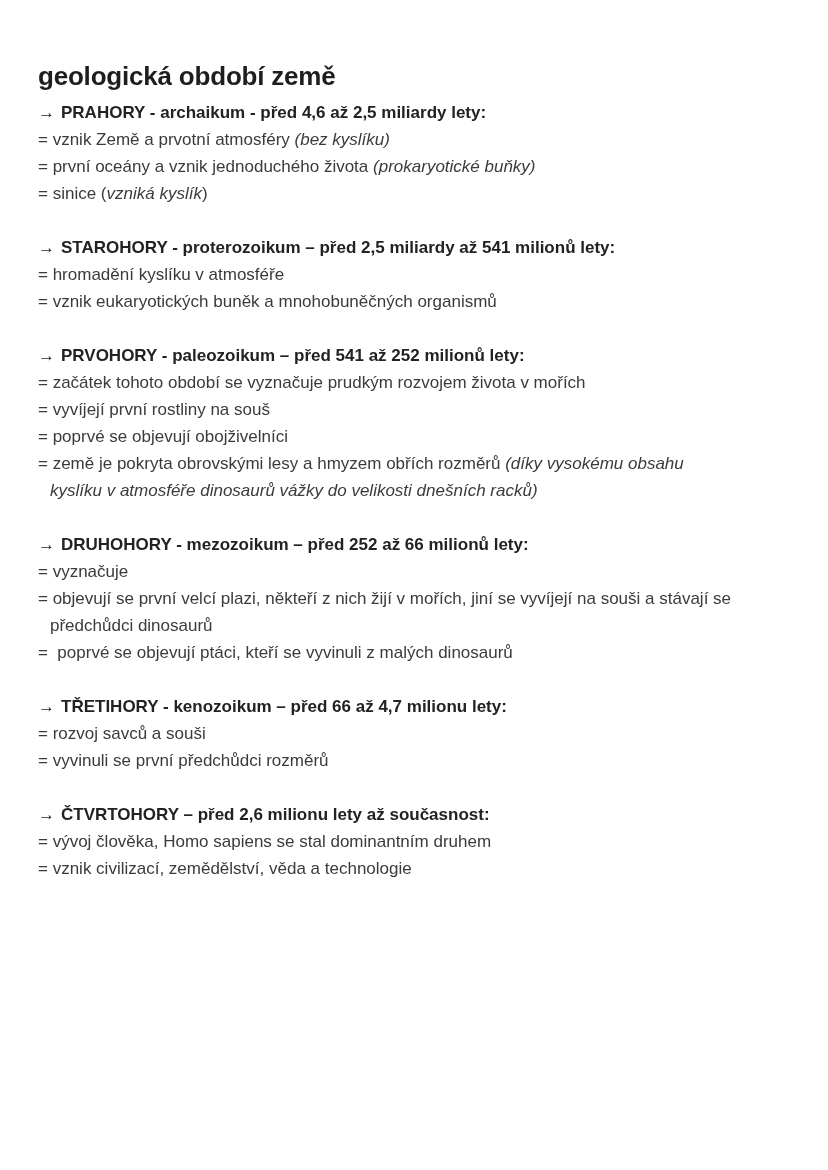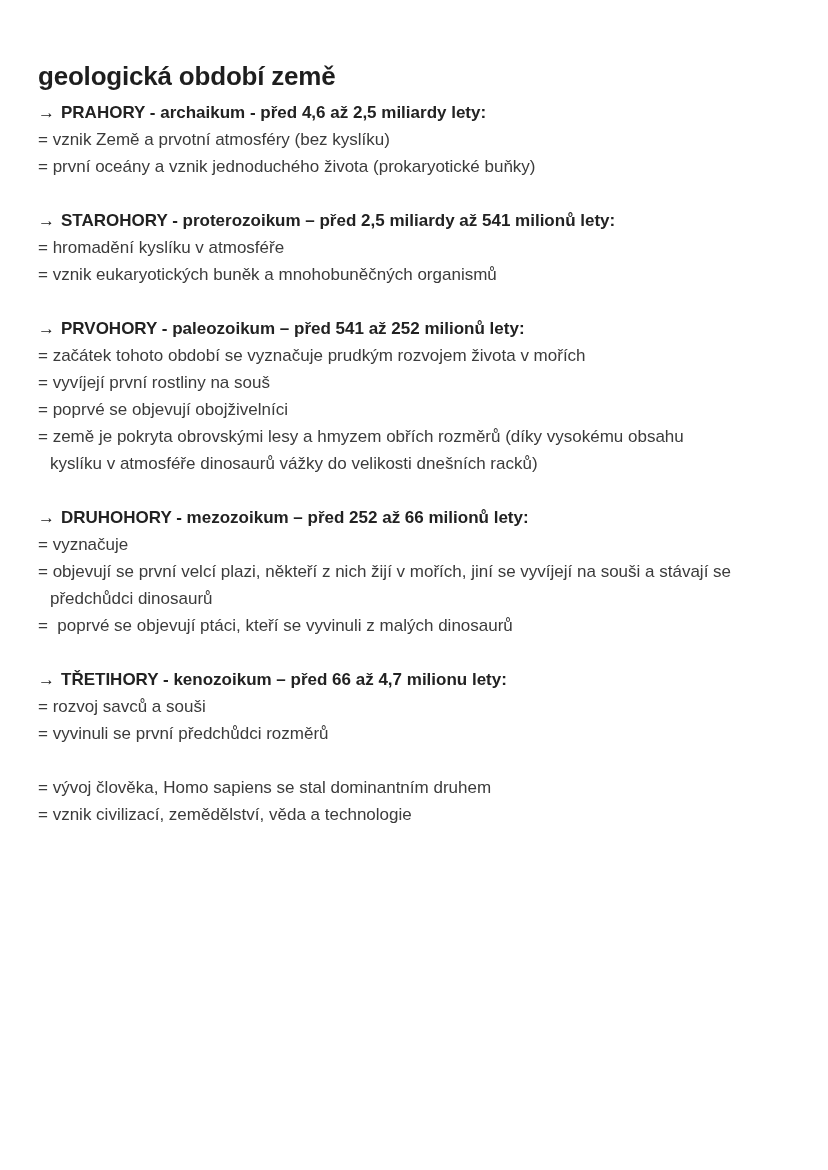--- a/index.html
+++ b/index.html
@@ -44,34 +44,36 @@
   .line {
     font-size: 17px;
     color: #3b3b3b;
     line-height: 27px;
     white-space: pre;
   }
   .line.cont {
     padding-left: 12px;
   }
   .it {
+    font-style: italic;
     text-align: center;
   }
 </style>
 </head>
 <body>
 
 <div class="doc">
   <h1 class="title">geologická období země</h1>
   <div id="sections">
   <section class="section">
     <div class="heading"><span class="arrow">→</span><span>PRAHORY - archaikum - před 4,6 až 2,5 miliardy lety:</span></div>
     <div class="bullets">
           <div class="line"><span class="">= vznik Země a prvotní atmosféry </span><span class="it">(bez kyslíku)</span></div>
           <div class="line"><span class="">= první oceány a vznik jednoduchého života </span><span class="it">(prokaryotické buňky)</span></div>
+          <div class="line"><span class="">= sinice (</span><span class="it">vzniká kyslík</span><span class="">)</span></div>
         </div>
   </section>
 
   <section class="section">
     <div class="heading"><span class="arrow">→</span><span>STAROHORY - proterozoikum – před 2,5 miliardy až 541 milionů lety:</span></div>
     <div class="bullets">
           <div class="line"><span class="">= hromadění kyslíku v atmosféře</span></div>
           <div class="line"><span class="">= vznik eukaryotických buněk a mnohobuněčných organismů</span></div>
         </div>
   </section>
@@ -99,19 +101,20 @@
 
   <section class="section">
     <div class="heading"><span class="arrow">→</span><span>TŘETIHORY - kenozoikum – před 66 až 4,7 milionu lety:</span></div>
     <div class="bullets">
           <div class="line"><span class="">= rozvoj savců a souši</span></div>
           <div class="line"><span class="">= vyvinuli se první předchůdci rozměrů</span></div>
         </div>
   </section>
 
   <section class="section">
+    <div class="heading"><span class="arrow">→</span><span>ČTVRTOHORY – před 2,6 milionu lety až současnost:</span></div>
     <div class="bullets">
           <div class="line"><span class="">= vývoj člověka, Homo sapiens se stal dominantním druhem</span></div>
           <div class="line"><span class="">= vznik civilizací, zemědělství, věda a technologie</span></div>
         </div>
   </section>
 </div>
 </div>
 
 </body></html>

